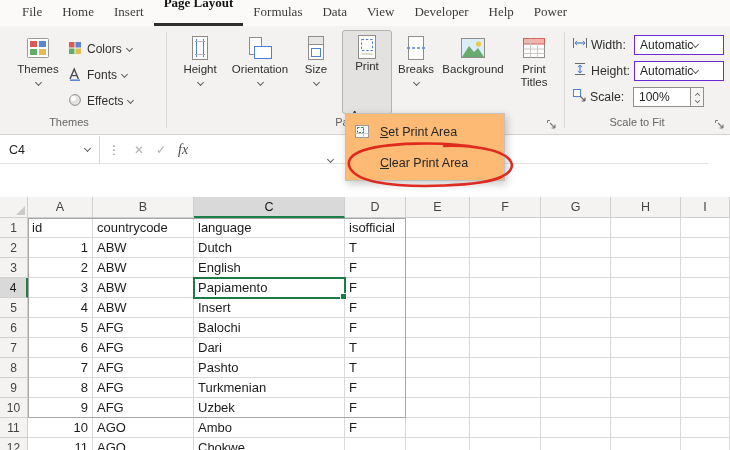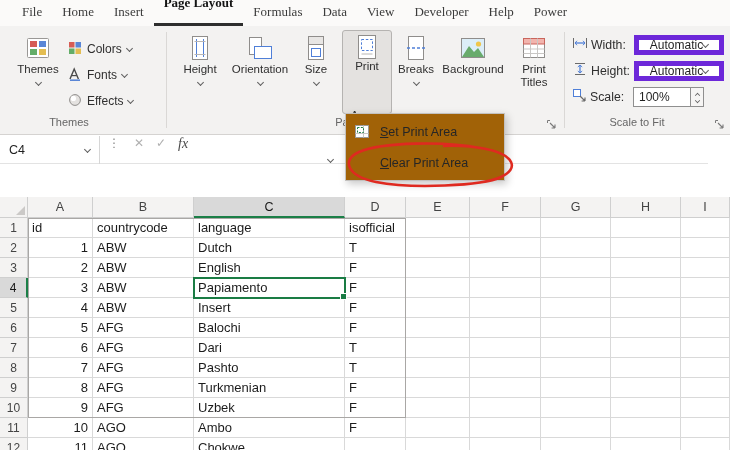--- a/index.html
+++ b/index.html
@@ -22,45 +22,45 @@
   .rbig .icn { height:30px; display:flex; align-items:center; justify-content:center; }
   .rbig .lbl { line-height:13px; white-space:nowrap; }
   .rbig .lbl2 { display:flex; align-items:center; gap:3px; line-height:13px;margin-top:36px; }
   .rbig.pressed { background:#e4e2e0; border:1px solid #b5b3b1; }
   .rsmall { position:absolute; left:64px; height:22px; display:flex; align-items:center; gap:5px;
             font-size:12px; color:#2f2f2f; padding:0 4px; }
   .glabel { position:absolute; top:90px; font-size:11px; color:#666; text-align:center; white-space:nowrap; }
   .launcher { position:absolute; top:90px; width:12px; height:12px; }
   .srow { position:absolute; left:572px; height:20px; display:flex; align-items:center; gap:3px; }
   .srow .slbl { width:40px; font-size:12.3px; color:#2f2f2f; }
-  .combo { width:90px; height:20px; background:#fff; border:5px solid #6d28d9; display:flex;
-           align-items:center; justify-content:center; padding:0 5px; font-size:12px; color:#1f1f1f; }
+  .combo { width:90px; height:20px; background:#fff; border:1px solid #6d28d9; display:flex;
+           align-items:center; justify-content:flex-start; padding:0 5px; font-size:12px; color:#1f1f1f; }
   .scombo { display:flex; height:20px;border-radius:9px; }
   .scval { width:58px; height:20px; background:#fff; border:1px solid #8f8f8f; font-size:12px; color:#1f1f1f;
            display:flex; align-items:center; padding:0 5px; }
   .spin { width:13px; height:20px; border:1px solid #8f8f8f; border-left:none; background:#f6f5f4;
           display:flex; flex-direction:column; align-items:center; justify-content:center; gap:2px; }
   .spin .chv { transform:scale(.75) rotate(45deg); }
   .spin .chv.up { transform:scale(.75) rotate(-135deg); margin-top:2px; }
 
   .chv { display:inline-block; width:5px; height:5px; border-right:1.4px solid #5f5f5f;
          border-bottom:1.4px solid #5f5f5f; transform:rotate(45deg); margin-top:-2px; }
 
   
   .fbar { position:absolute; left:0; top:136px; width:708px; height:28px; background:#fff;
-          border-bottom:1px solid #e3e3e3; display:flex; }
+          border-bottom:1px solid #e3e3e3; display:flex; align-items:center; }
   .namebox { width:100px; height:28px; border-right:1px solid #d6d6d6; display:flex; align-items:center;
              justify-content:space-between; padding:0 9px; font-size:12.5px; color:#1f1f1f; }
   .fdots { color:#8a8a8a; font-size:12px; margin:0 8px; }
   .fbtn { width:22px; text-align:center; font-size:12px; color:#b0b0b0; }
   .fx { margin-left:6px; font-family:"Liberation Serif", serif; font-style:italic; font-size:14px; color:#4a4a4a; }
   .fchv { position:absolute; left:328px; top:12px; }
 
   
-  .menu { position:absolute; left:345px; top:113px; width:160px; background:#a16207; border:1px solid #c3c1bf;
+  .menu { position:absolute; left:345px; top:113px; width:160px; background:#fdba74; border:1px solid #c3c1bf;
           box-shadow:2px 3px 8px rgba(0,0,0,.22); z-index:50; padding:2px 0; }
   .mitem { height:31px; display:flex; align-items:center; gap:8px; padding:0 10px 0 8px;
            font-size:12.5px; color:#262626; }
   .mitem .micon { width:18px; display:flex; align-items:center; }
   .accel { text-decoration:underline; }
 
   
   .annot { position:absolute; left:338px; top:139px; width:182px; height:52px; z-index:60; pointer-events:none; }
 
   

